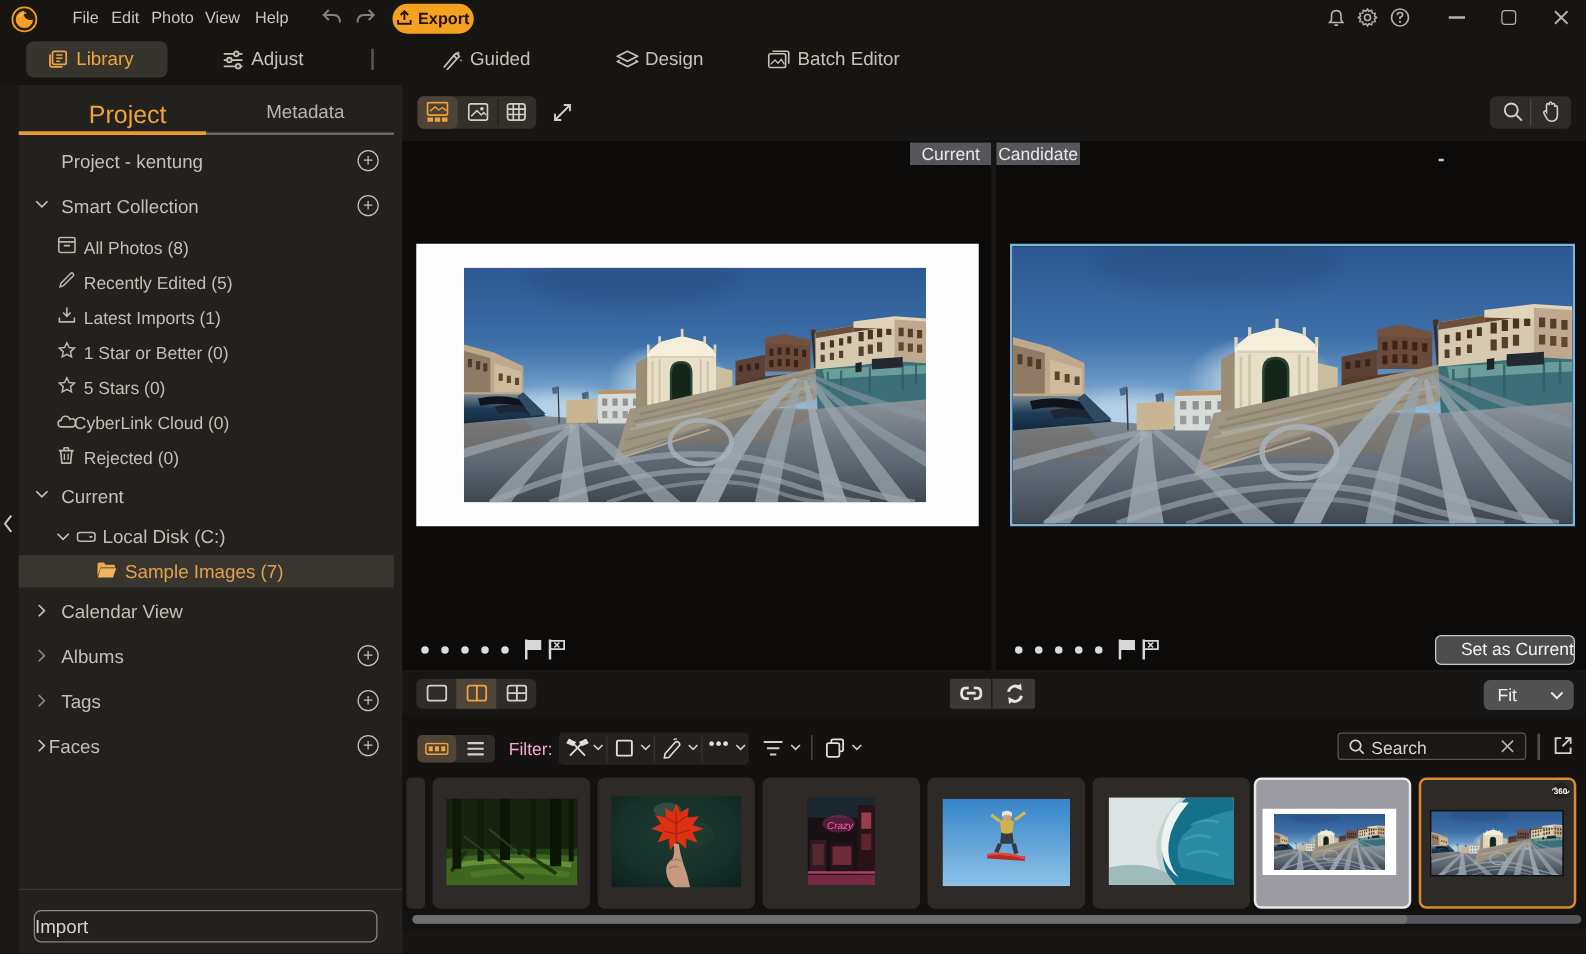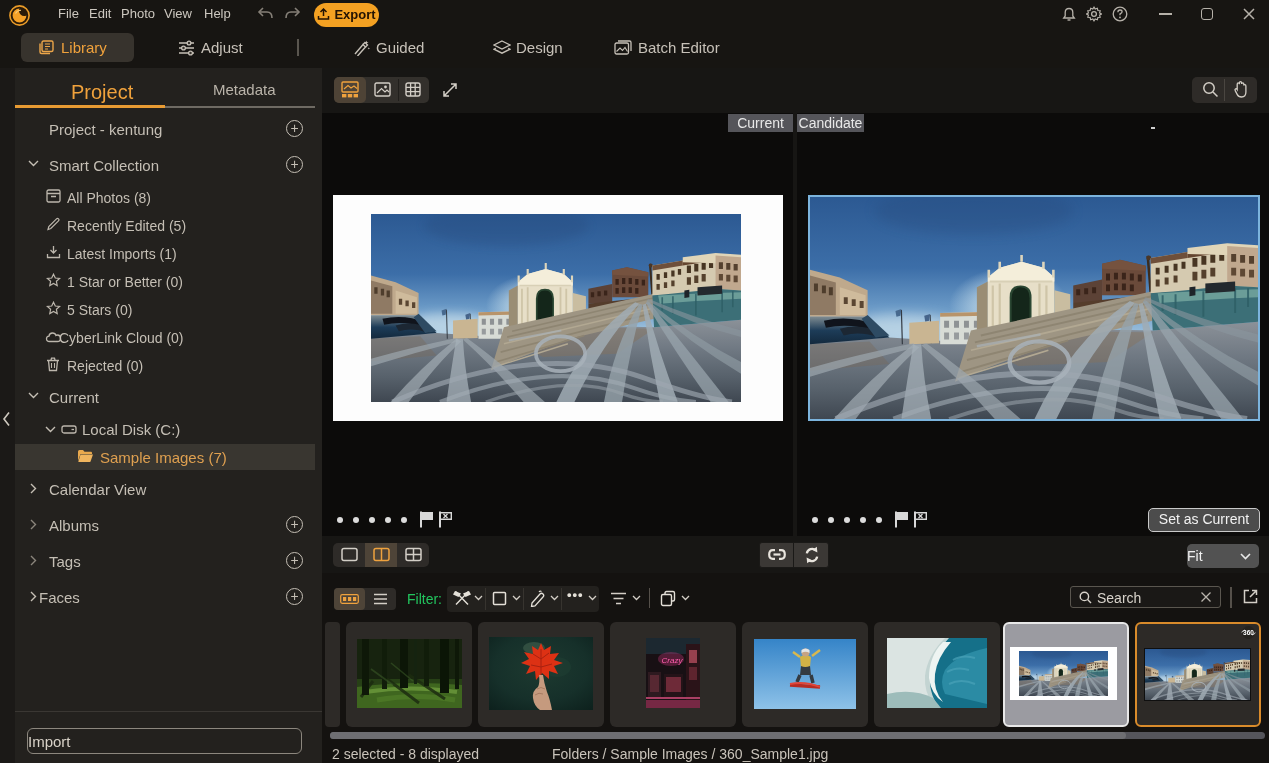--- a/index.html
+++ b/index.html
@@ -494,21 +494,21 @@
     <svg class="abs" style="left:572px;top:398px" width="16" height="17" viewBox="0 0 16 17">
       <path d="M2 1 H14 V9 H2" fill="#d8d8d8"></path>
         <path d="M2 0.5 V16.5" stroke="#d8d8d8" stroke-width="2"></path>
     </svg>
     <svg class="abs" style="left:591px;top:398px" width="15" height="17" viewBox="0 0 15 17">
       <path d="M2 1.7 H13.3 V8.3 H2" fill="none" stroke="#d8d8d8" stroke-width="1.4"></path>
       <path d="M2 0.5 V16.5" stroke="#d8d8d8" stroke-width="2"></path>
       <path d="M5.5 3 L9.5 7 M9.5 3 L5.5 7" stroke="#d8d8d8" stroke-width="1.3"></path>
     </svg>
 
-    <div class="abs" style="left:826px;top:395px;width:112px;height:24px;background:#4c4c4c;border:1.5px solid #c9c9c9;border-radius:5px;color:#f2f2f2;font-size:14px;text-align:center;line-height:21px">Set as Current</div>
+    <div class="abs" style="left:826px;top:395px;width:112px;height:24px;background:#4c4c4c;border:1.5px solid #c9c9c9;border-radius:5px;color:#f2f2f2;font-size:14px;text-align:right;line-height:21px">Set as Current</div>
   </div>
   <div id="vdivider"></div>
   <div id="comparebar">
 
     <div class="abs" style="left:11px;top:7px;width:96px;height:24px;background:#2e2b28;border-radius:5px"></div>
     <div class="abs" style="left:43px;top:7px;width:32px;height:24px;background:#4e4438"></div>
     <svg class="abs" style="left:19px;top:11px" width="17" height="15" viewBox="0 0 17 15">
       <rect x="1" y="1.5" width="15" height="12" rx="2" stroke="#d3cec6" stroke-width="1.5" fill="none"></rect>
     </svg>
     <svg class="abs" style="left:51px;top:11px" width="17" height="15" viewBox="0 0 17 15">
@@ -526,39 +526,39 @@
       <path d="M7 1.2 H4.8 Q1.2 1.2 1.2 5.5 Q1.2 9.8 4.8 9.8 H7 M11 1.2 H13.2 Q16.8 1.2 16.8 5.5 Q16.8 9.8 13.2 9.8 H11" stroke="#e8e4dd" stroke-width="2.2" fill="none"></path>
       <path d="M5.5 5.5 H12.5" stroke="#e8e4dd" stroke-width="2.2"></path>
     </svg>
     <svg class="abs" style="left:481px;top:10px" width="18" height="18" viewBox="0 0 18 18">
       <path d="M3.8 7.4 A5.6 5.6 0 0 1 12.9 4.2" stroke="#e8e4dd" stroke-width="2.3" fill="none"></path>
       <path d="M13.8 0.8 L14.4 6.4 L9.4 4.1 Z" fill="#e8e4dd"></path>
       <path d="M14.2 10.6 A5.6 5.6 0 0 1 5.1 13.8" stroke="#e8e4dd" stroke-width="2.3" fill="none"></path>
       <path d="M4.2 17.2 L3.6 11.6 L8.6 13.9 Z" fill="#e8e4dd"></path>
     </svg>
 
-    <div class="abs" style="left:865px;top:8px;width:72px;height:24px;background:#525252;border-radius:5px;color:#f0f0f0;font-size:14px;line-height:24px;">Fit</div>
+    <div class="abs" style="left:865px;top:8px;width:72px;height:24px;background:#525252;border-radius:5px;color:#f0f0f0;font-size:14px;line-height:24px;padding-left:11px">Fit</div>
     <svg class="abs" style="left:918px;top:17px" width="11" height="7" viewBox="0 0 11 7">
       <path d="M1 1 L5.5 5.5 L10 1" stroke="#e8e8e8" stroke-width="1.6" fill="none"></path>
     </svg>
   </div>
   <div id="filmtool">
 
     <div class="abs" style="left:12px;top:15px;width:62px;height:22px;background:#2e2b28;border-radius:4px"></div>
     <div class="abs" style="left:12px;top:15px;width:31px;height:22px;background:#4e4438;border-radius:4px"></div>
     <svg class="abs" style="left:18px;top:21px" width="19" height="10" viewBox="0 0 19 10">
       <rect x="0.7" y="0.7" width="17.6" height="8.6" rx="1.5" stroke="#efa23e" stroke-width="1.2" fill="none"></rect>
       <rect x="3" y="3" width="3.2" height="4" fill="#efa23e"></rect>
       <rect x="8" y="3" width="3.2" height="4" fill="#efa23e"></rect>
       <rect x="13" y="3" width="3.2" height="4" fill="#efa23e"></rect>
     </svg>
     <svg class="abs" style="left:51px;top:20px" width="15" height="12" viewBox="0 0 15 12">
       <path d="M1 1.5 H14 M1 6 H14 M1 10.5 H14" stroke="#d3cec6" stroke-width="1.7"></path>
     </svg>
-    <div class="abs" style="left:85px;top:18px;color:#22c55e;font-size:14px">Filter:</div>
+    <div class="abs" style="left:85px;top:18px;color:#f9a8d4;font-size:14px">Filter:</div>
 
     <div class="abs" style="left:125px;top:13px;width:152px;height:26px;background:#23211e;border-radius:4px"></div>
     <div class="abs" style="left:163px;top:15px;width:1px;height:22px;background:#37342f"></div>
     <div class="abs" style="left:201px;top:15px;width:1px;height:22px;background:#37342f"></div>
     <div class="abs" style="left:239px;top:15px;width:1px;height:22px;background:#37342f"></div>
     <svg class="abs" style="left:130px;top:17px" width="20" height="16" viewBox="0 0 20 16">
       <path d="M3.5 1.5 L16 14.5 M16.5 1.5 L4 14.5" stroke="#e4e0d8" stroke-width="1.4"></path>
       <path d="M3 1 L9 3.5 L6.5 7 L1 4.5 Z" fill="#e4e0d8"></path>
       <path d="M17 1 L11 3.5 L13.5 7 L19 4.5 Z" fill="#e4e0d8"></path>
     </svg>
@@ -667,17 +667,13 @@
       <svg class="abs" style="left:104px;top:1px" width="15" height="15" viewBox="0 0 15 15">
         <circle cx="7.5" cy="7.5" r="6.5" fill="#23211e" opacity="0.9"></circle>
         <path d="M0.8 7.5 A6.8 3 0 0 1 4 5 M14.2 7.5 A6.8 3 0 0 1 11 10" stroke="#d8d8d8" stroke-width="0.9" fill="none"></path>
         <text x="7.5" y="10" font-size="6.5" font-weight="bold" fill="#ffffff" text-anchor="middle" font-family="Liberation Sans">360</text>
       </svg>
     </div>
 
     <div class="abs" style="left:8px;top:116px;width:935px;height:7px;background:#55555b;border-radius:4px"></div>
     <div class="abs" style="left:8px;top:116px;width:796px;height:7px;background:#6e6e72;border-radius:4px"></div>
   </div>
-  <div id="statusbar">
-    <div class="abs" style="left:10px;top:2px;color:#c9c3ba;font-size:14px">2 selected - 8 displayed</div>
-    <div class="abs" style="left:230px;top:2px;color:#c9c3ba;font-size:14px">Folders / Sample Images / 360_Sample1.jpg</div>
-  </div>
 </div>
 
 </body></html>

